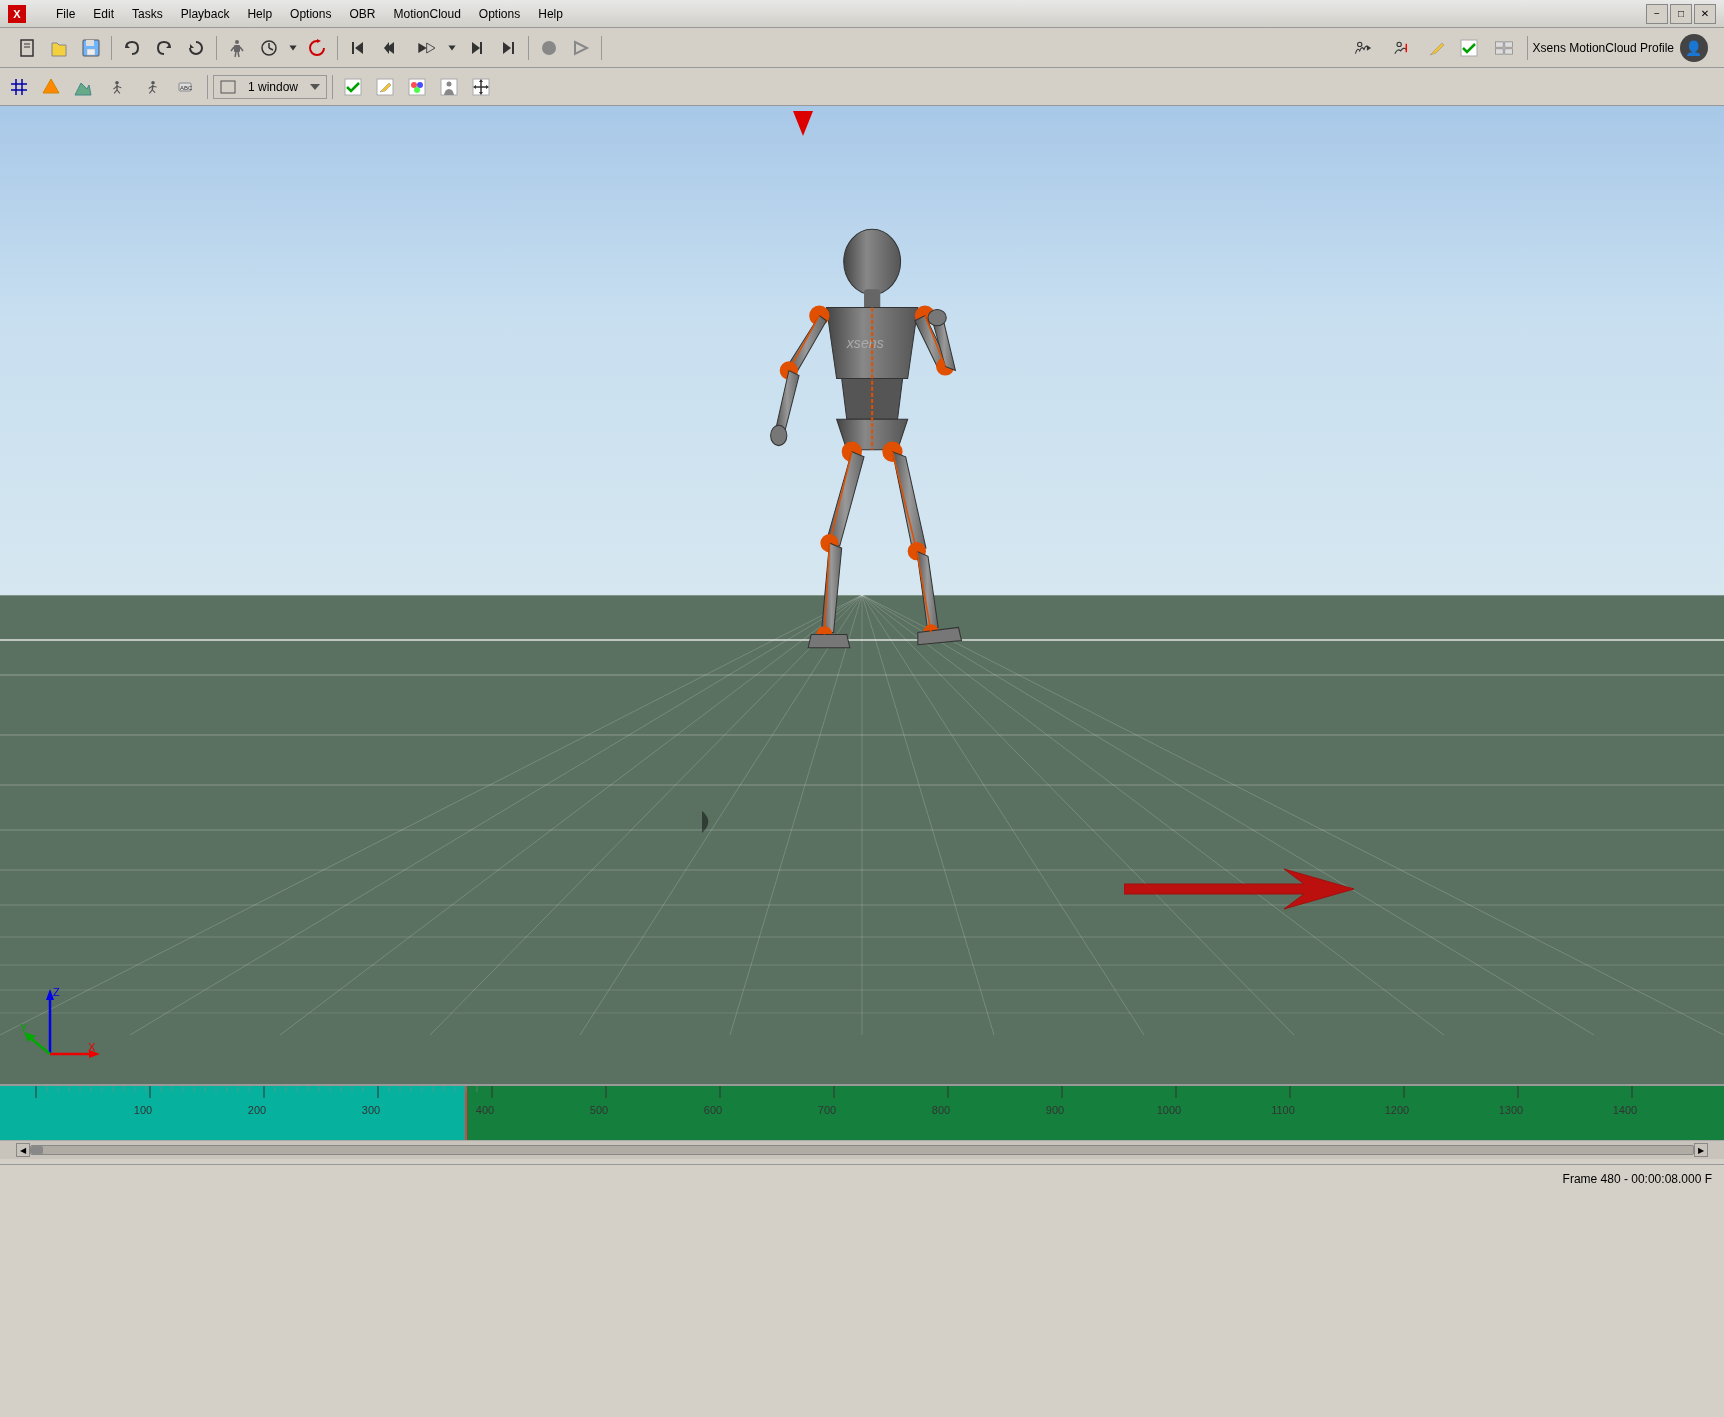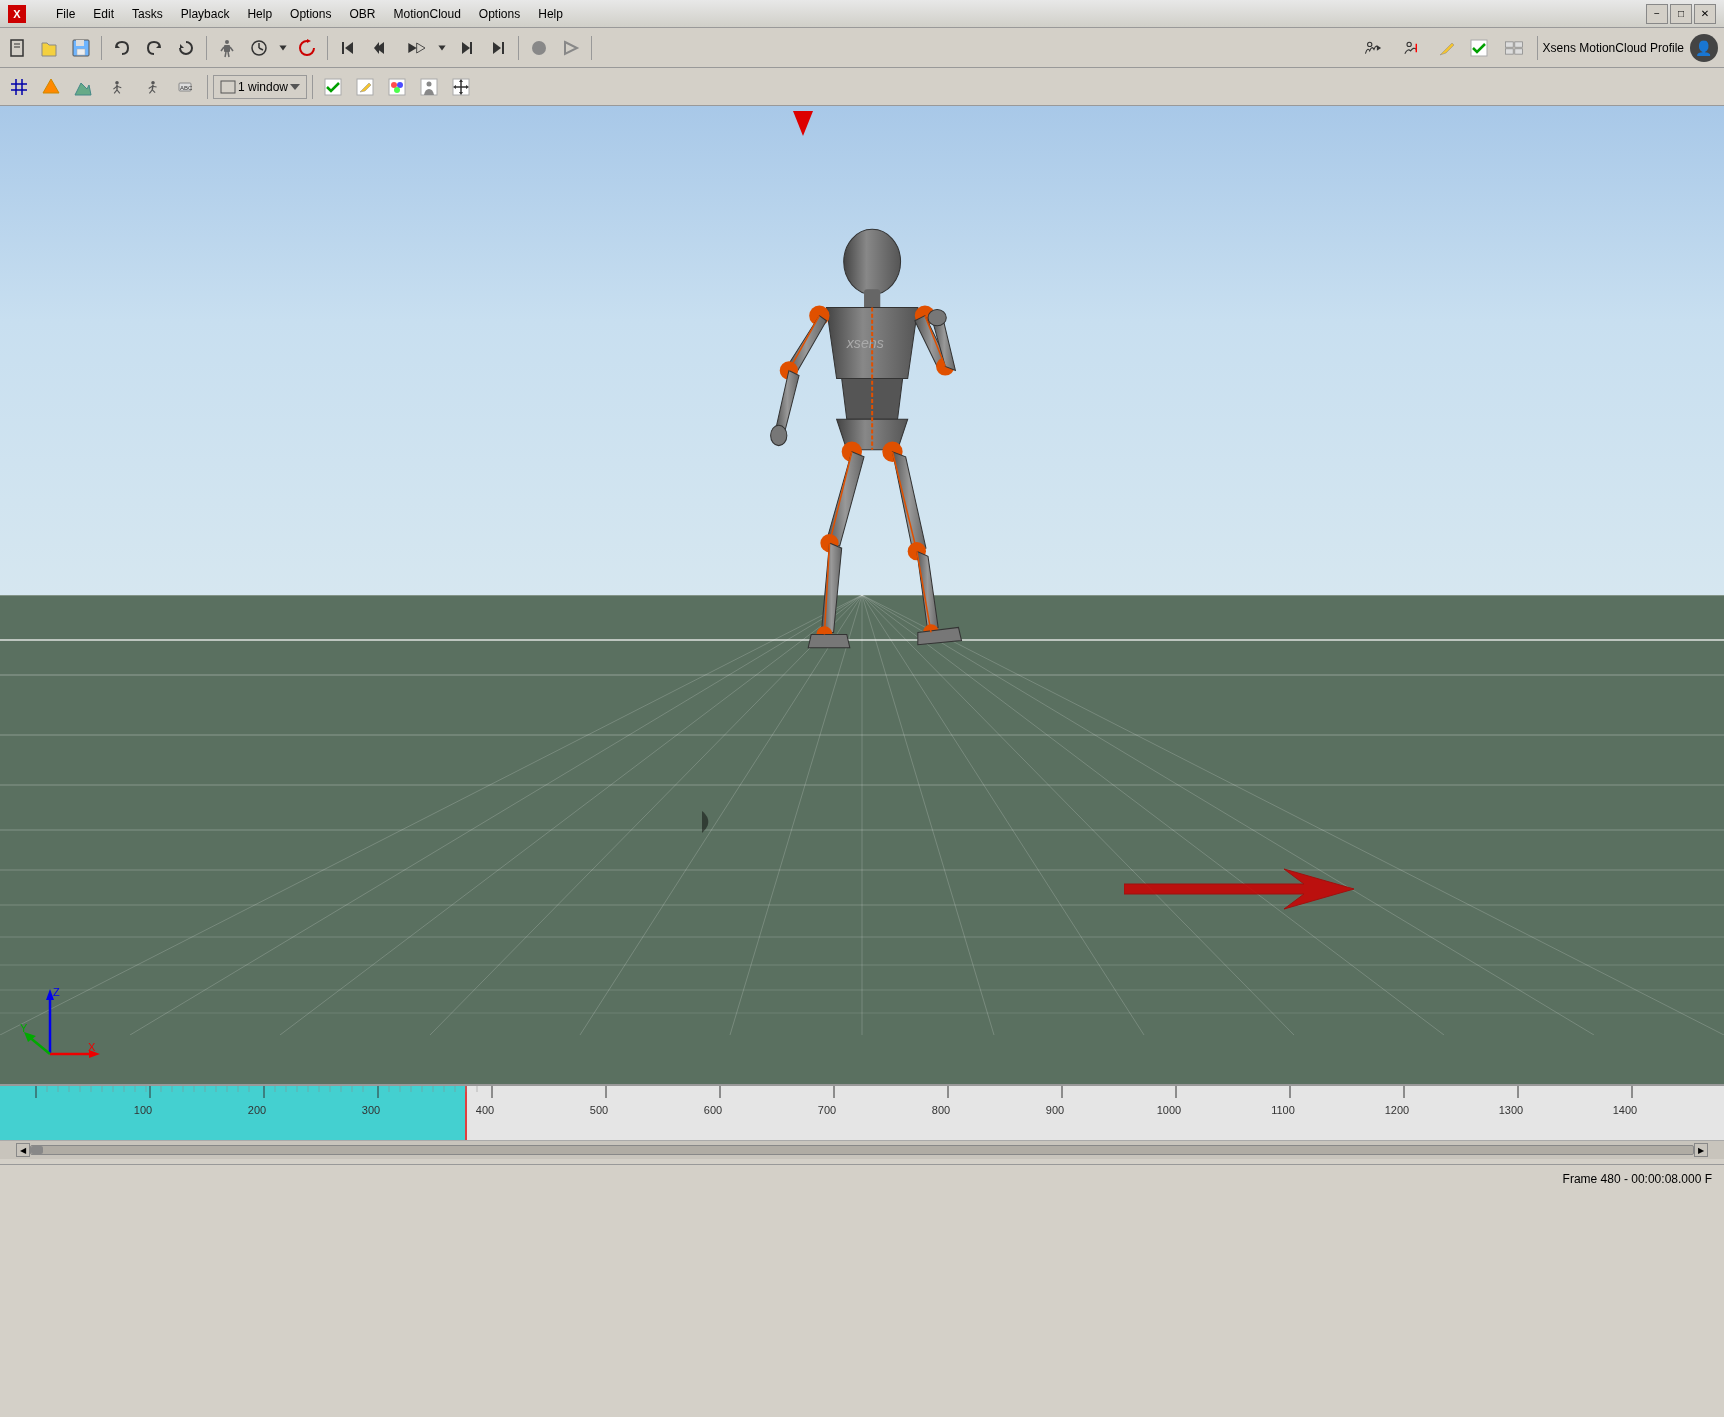--- a/index.html
+++ b/index.html
@@ -50,21 +50,21 @@
     }
 
     
     #toolbar-1 {
       width: 100%;
       height: 40px;
       background: #d4d0c8;
       border-bottom: 1px solid #999;
       display: flex;
       align-items: center;
-      padding: 2px 2px;
+      padding: 2px 12px;
       gap: 2px;
     }
     .tb-btn {
       width: 30px; height: 28px;
       background: #d4d0c8;
       border: 1px solid transparent;
       display: flex; align-items: center; justify-content: center;
       cursor: pointer;
       border-radius: 2px;
     }
@@ -116,21 +116,21 @@
       width: 100%;
       height: 80px;
       background: #d4d0c8;
       border-top: 2px solid #999;
       position: relative;
       overflow: hidden;
     }
     #timeline-ruler {
       width: 100%;
       height: 55px;
-      background: #e5e5e5;
+      background: #15803d;
       border-bottom: 1px solid #aaa;
       position: relative;
       overflow: hidden;
     }
     #timeline-filled {
       position: absolute;
       left: 0; top: 0;
       width: 27%;
       height: 100%;
       background: #00c8c8;
@@ -214,21 +214,21 @@
     #right-toolbar {
       display: flex;
       align-items: center;
       gap: 2px;
       margin-left: auto;
     }
 
     .dropdown-btn {
       display: flex;
       align-items: center;
-      gap: 2px;
+      gap: 12px;
       padding: 3px 6px;
       background: #d4d0c8;
       border: 1px solid #999;
       cursor: pointer;
       font-size: 12px;
       height: 24px;
       justify-content: flex-end;
     }
 
     

